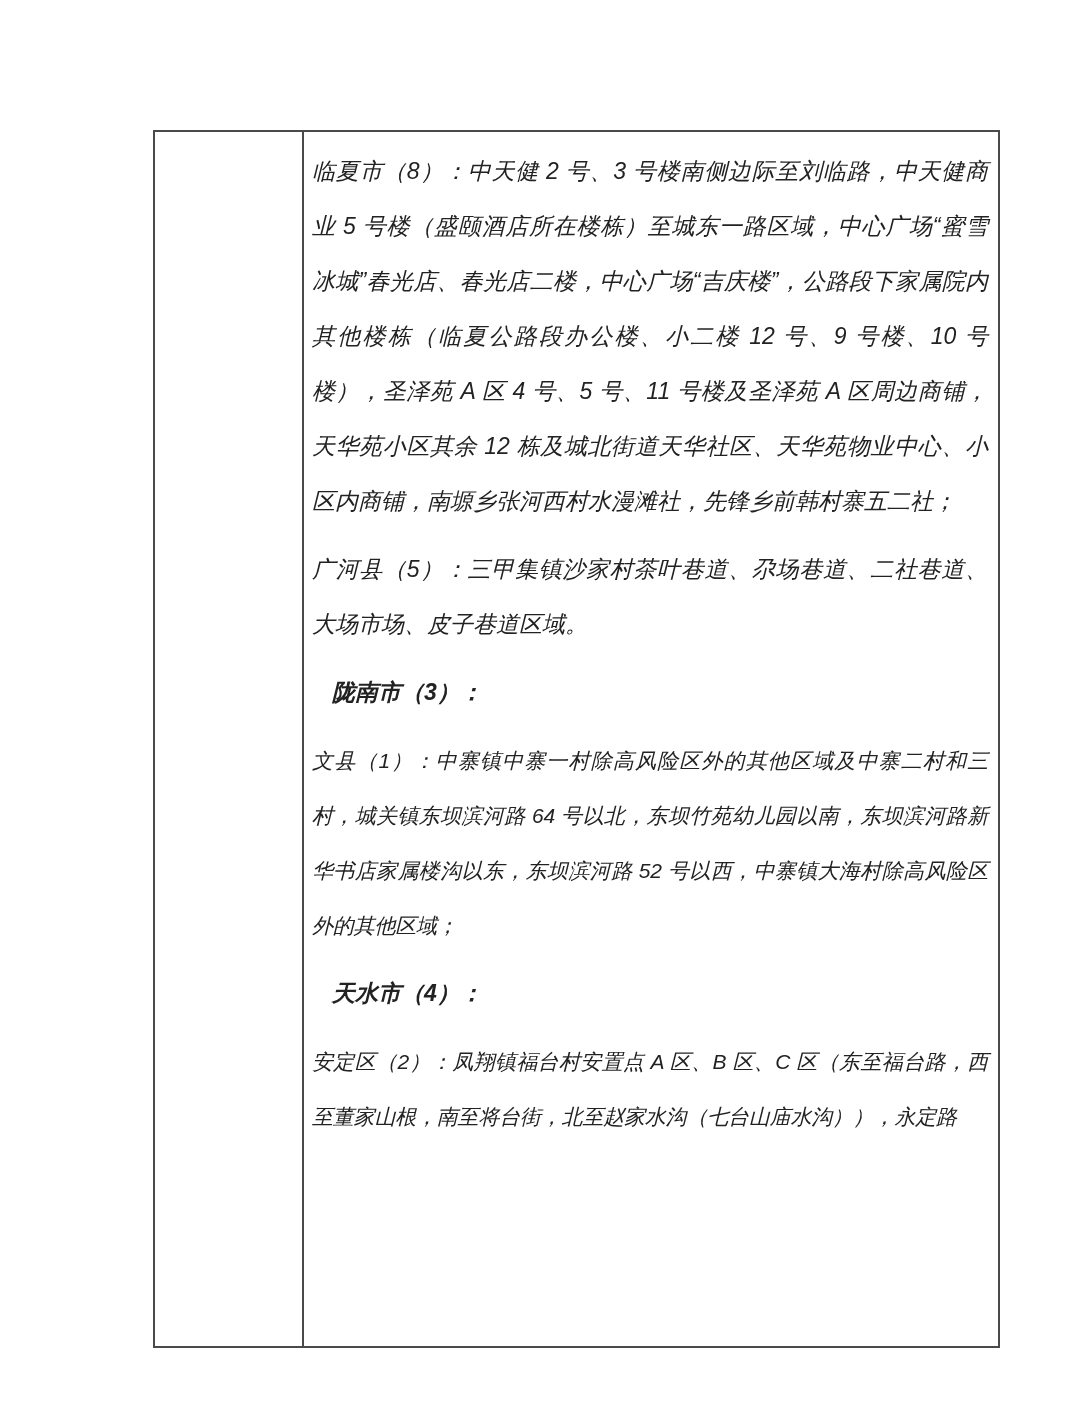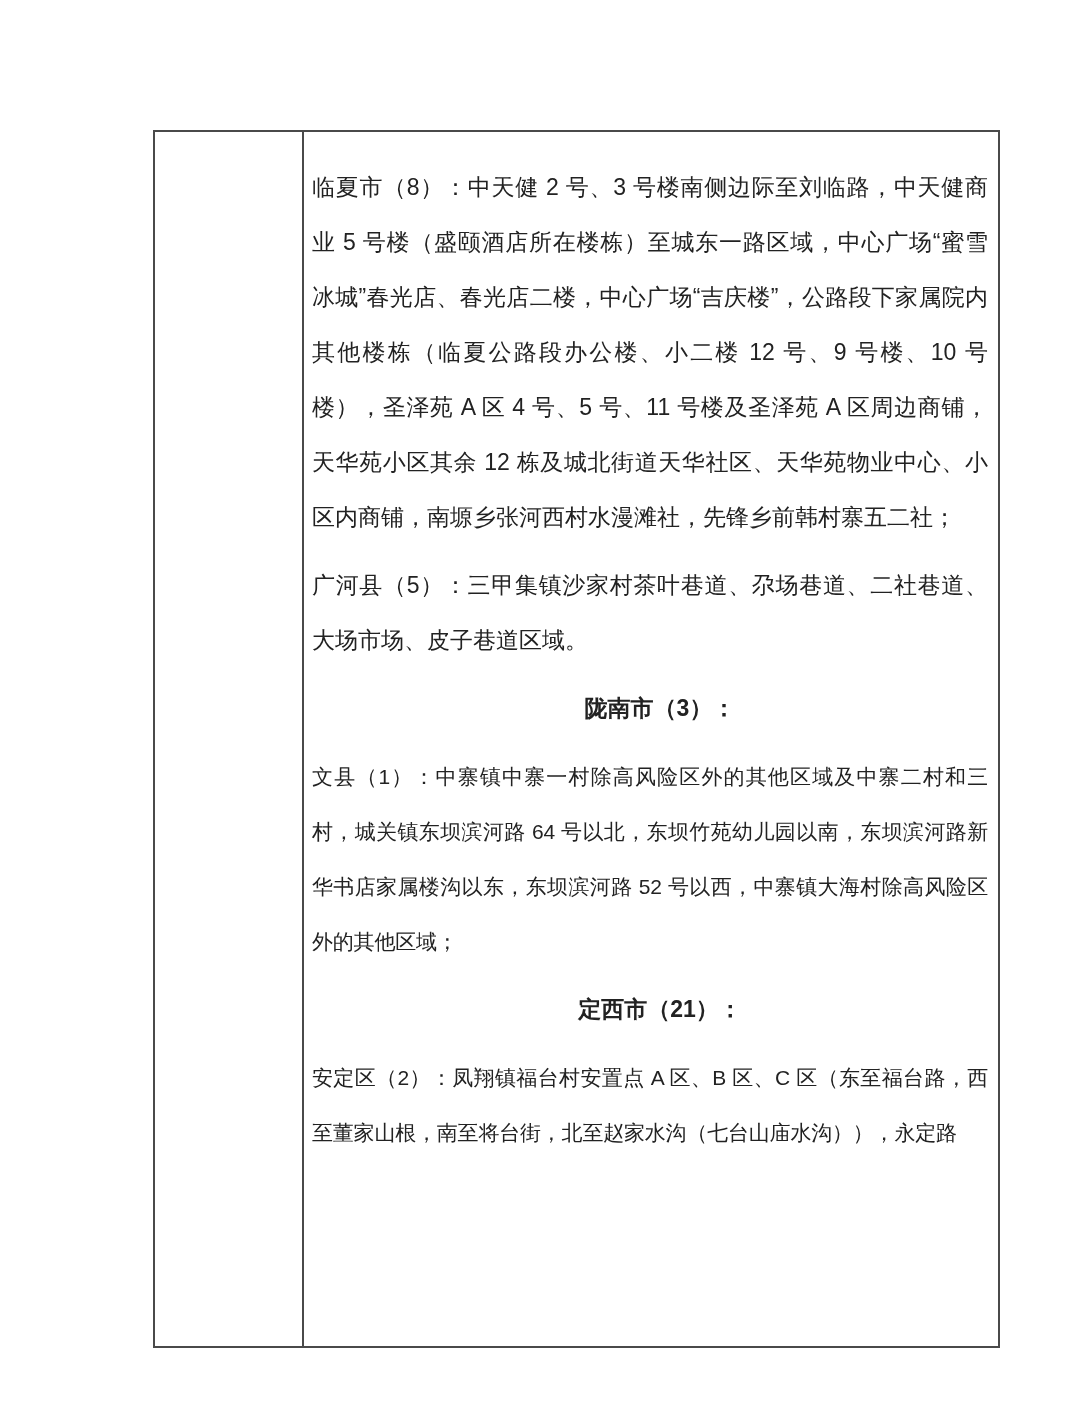--- a/index.html
+++ b/index.html
@@ -34,50 +34,51 @@
     background: var(--bg-color);
     overflow: hidden;
   }
   .left-cell {
     width: 149px;
     flex: 0 0 149px;
     border-right: 2px solid var(--border-color);
   }
   .right-cell {
     flex: 1;
-    padding: 28px 10px 6px 8px;
+    padding: 12px 10px 6px 8px;
     color: var(--text-color);
     overflow: hidden;
+    font-style: italic;
   }
   .right-cell p {
     margin: 0 0 13px 0;
     font-size: 23px;
     line-height: 55px;
     text-align: justify;
     letter-spacing: 0;
     word-break: break-all;
   }
   .right-cell p.tight {
     font-size: 21px;
     letter-spacing: -0.2px;
   }
   .right-cell p.sec-header {
     font-weight: 700;
-    text-align: center;
+    text-align: left;
     margin-left: 20px;
   }
 </style>
 </head>
 <body>
 
 <div class="page">
   <div class="risk-table">
     <div class="left-cell"></div>
     <div class="right-cell">
         <p class="para">临夏市（8）：中天健 2 号、3 号楼南侧边际至刘临路，中天健商业 5 号楼（盛颐酒店所在楼栋）至城东一路区域，中心广场“蜜雪冰城”春光店、春光店二楼，中心广场“吉庆楼”，公路段下家属院内其他楼栋（临夏公路段办公楼、小二楼 12 号、9 号楼、10 号楼），圣泽苑 A 区 4 号、5 号、11 号楼及圣泽苑 A 区周边商铺，天华苑小区其余 12 栋及城北街道天华社区、天华苑物业中心、小区内商铺，南塬乡张河西村水漫滩社，先锋乡前韩村寨五二社；</p>
         <p class="para">广河县（5）：三甲集镇沙家村茶叶巷道、尕场巷道、二社巷道、大场市场、皮子巷道区域。</p>
         <p class="sec-header">陇南市（3）：</p>
         <p class="para tight">文县（1）：中寨镇中寨一村除高风险区外的其他区域及中寨二村和三村，城关镇东坝滨河路 64 号以北，东坝竹苑幼儿园以南，东坝滨河路新华书店家属楼沟以东，东坝滨河路 52 号以西，中寨镇大海村除高风险区外的其他区域；</p>
-        <p class="sec-header">定西市（21）：</p>
+        <p class="sec-header">天水市（4）：</p>
         <p class="para tight">安定区（2）：凤翔镇福台村安置点 A 区、B 区、C 区（东至福台路，西至董家山根，南至将台街，北至赵家水沟（七台山庙水沟）），永定路</p>
       </div>
   </div>
 </div>
 
 </body></html>

